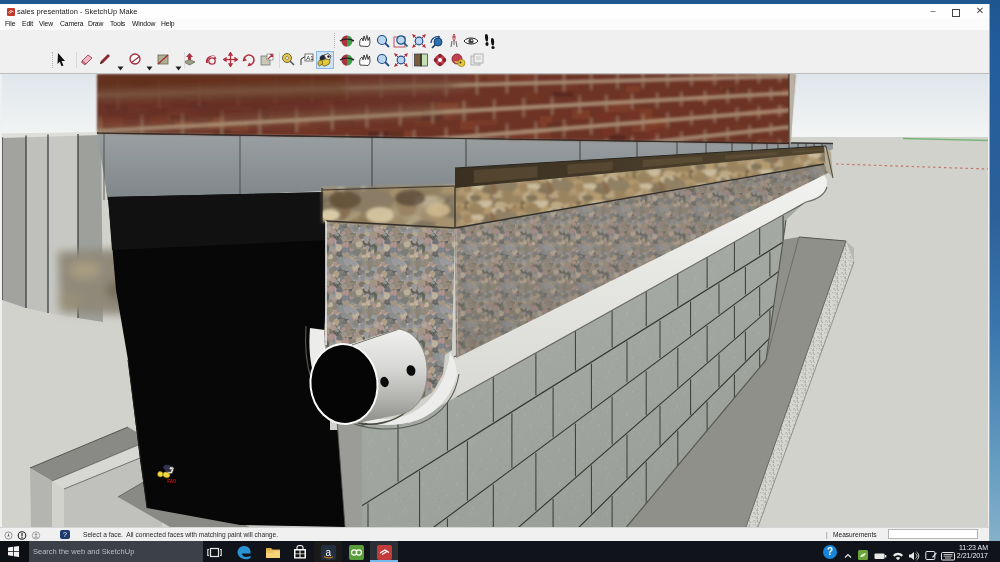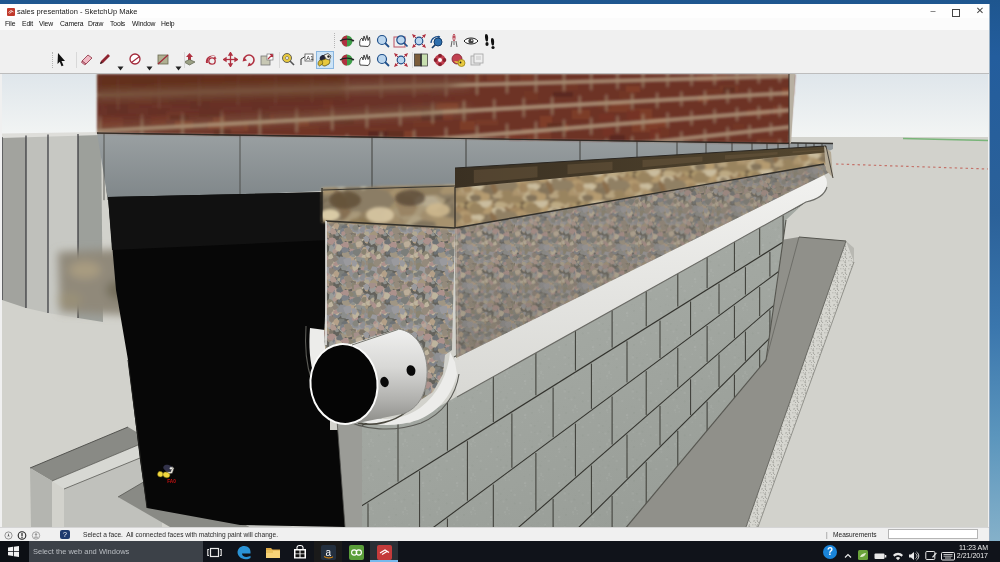--- a/index.html
+++ b/index.html
@@ -1260,21 +1260,21 @@
   <div style="position:absolute;left:0;top:0;width:29px;height:21px;background:#0c0f14;"></div>
   <svg style="position:absolute;left:8px;top:5px" width="11" height="11" viewBox="0 0 11 11">
         <g fill="#f2f2f2">
           <polygon points="0,1.5 5,0.8 5,5 0,5"></polygon>
           <polygon points="5.8,0.7 11,0 11,5 5.8,5"></polygon>
           <polygon points="0,5.8 5,5.8 5,10 0,9.3"></polygon>
           <polygon points="5.8,5.8 11,5.8 11,11 5.8,10.2"></polygon>
         </g>
       </svg>
   <div style="position:absolute;left:29px;top:0;width:174px;height:21px;background:#3c4148;"></div>
-  <div style="position:absolute;left:33px;top:6px;font-size:7.5px;color:#b9bdc2;">Select the web and Windows</div>
+  <div style="position:absolute;left:33px;top:6px;font-size:7.5px;color:#b9bdc2;">Search the web and SketchUp</div>
   <div style="position:absolute;left:200px;top:0;width:28px;height:21px;"></div>
       <div style="position:absolute;left:207px;top:4px;"><svg width="15" height="13" viewBox="0 0 15 13">
           <rect x="3.5" y="2.5" width="8" height="8" fill="none" stroke="#e8e8e8" stroke-width="1.2"></rect>
           <path d="M 2,3.5 L 0.8,3.5 L 0.8,9.5 L 2,9.5 M 13,3.5 L 14.2,3.5 L 14.2,9.5 L 13,9.5" stroke="#e8e8e8" stroke-width="1.1" fill="none"></path>
         </svg></div>
       <div style="position:absolute;left:229px;top:0;width:28px;height:21px;"></div>
       <div style="position:absolute;left:236px;top:4px;"><svg width="16" height="15" viewBox="0 0 16 15">
           <path d="M 1.5,7 C 2,3 5,0.8 8.5,1 C 12,1.2 14.5,3.5 14.5,7 L 14.5,8.5 L 6,8.5 C 6,10.5 8,12 10.5,12 C 12,12 13.5,11.5 14.5,10.8 L 14.5,13 C 13,14 11,14.3 9.5,14.2 C 5,14 1.5,11 1.5,7 Z" fill="#2a93d5"></path>
         </svg></div>
       <div style="position:absolute;left:258px;top:0;width:28px;height:21px;"></div>

